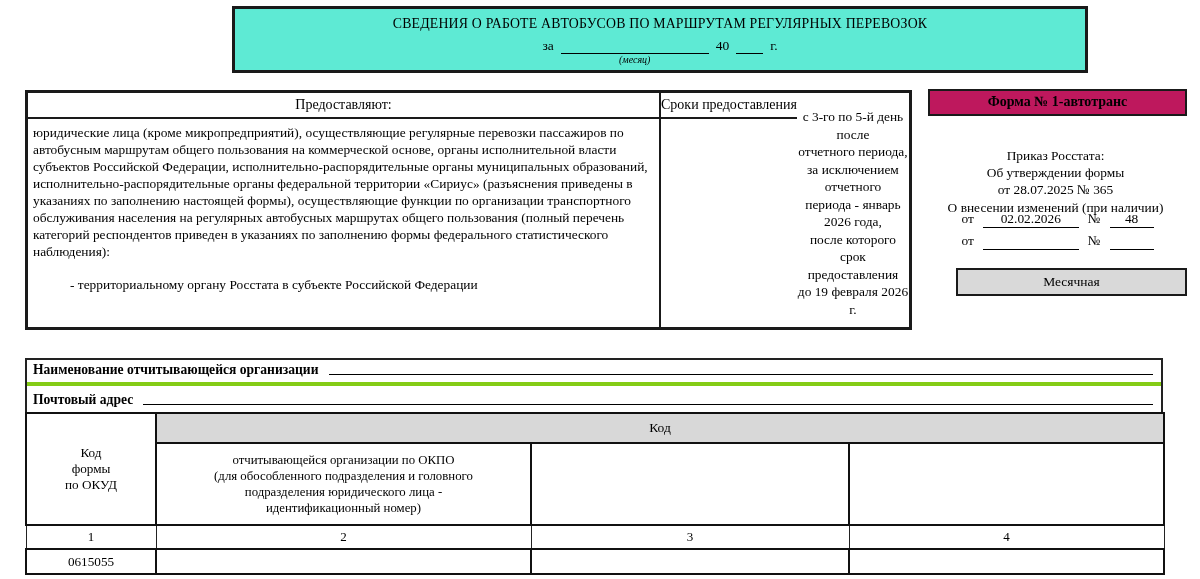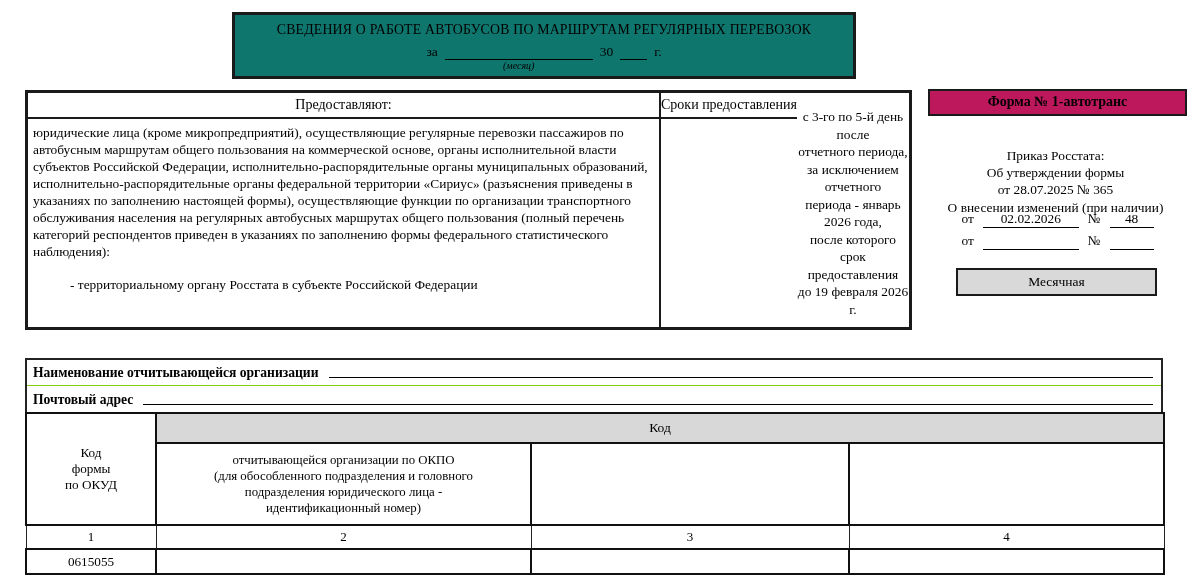--- a/index.html
+++ b/index.html
@@ -5,22 +5,22 @@
   html,body{margin:0;padding:0;}
   body{
     width:1200px;height:579px;position:relative;background:#fff;color:#000;
     font-family:"Liberation Serif","DejaVu Serif",serif;font-size:13.5px;
     overflow:hidden;
   }
   .pre{white-space:pre-line;margin-top:9px;}
 
   
   .title-box{
-    position:absolute;left:232px;top:12px;width:624px;height:67px;box-sizing:border-box;
-    background:#0f766e;border:3px solid #1a1a1a;text-align:center;
+    position:absolute;left:232px;top:6px;width:856px;height:67px;box-sizing:border-box;
+    background:#5eead4;border:3px solid #1a1a1a;text-align:center;
   }
   .title-line1{margin-top:7px;font-size:13.8px;letter-spacing:.2px;}
   .title-line2{display:flex;justify-content:center;align-items:flex-end;gap:7px;margin-top:5px;font-size:13.5px;}
   .blank{display:inline-block;border-bottom:1.5px solid #000;position:relative;height:16px;font-style:italic;}
   .blank-month{width:148px;}
   .blank-year{width:27px;}
   .month-caption{position:absolute;top:17px;left:0;right:0;text-align:center;font-size:10px;}
 
   
   .main-table{
@@ -40,28 +40,28 @@
     background:#be185d;border:2.5px solid #1a1a1a;text-align:center;font-weight:bold;
     font-size:14px;line-height:21px;
   }
   .order-block{position:absolute;left:913px;top:138px;width:285px;text-align:center;font-size:13.4px;line-height:17.2px;}
   .amendments{position:absolute;left:928px;top:208px;width:259px;font-size:13.4px;}
   .amend-row{display:flex;justify-content:center;align-items:center;gap:9px;height:22px;}
   .fill-blank{display:inline-block;border-bottom:1.3px solid #000;text-align:center;height:17px;box-sizing:border-box;}
   .date-blank{width:96px;}
   .num-blank{width:44px;}
   .periodicity-box{
-    position:absolute;left:956px;top:268px;width:201px;height:28px;box-sizing:border-box;
+    position:absolute;left:956px;top:268px;width:231px;height:28px;box-sizing:border-box;
     background:#d9d9d9;border:2.5px solid #1a1a1a;text-align:center;font-size:13.5px;line-height:23px;
   }
 
   
   .org-rows{position:absolute;left:25px;top:358px;width:1138px;box-sizing:border-box;border:2px solid #222;border-bottom:none;}
   .org-row{display:flex;align-items:flex-end;height:26px;box-sizing:border-box;padding:0 8px 4px 6px;}
-  .org-row-first{border-bottom:1px solid #84cc16;padding-left:6px;}
+  .org-row-first{border-bottom:4px solid #84cc16;padding-left:6px;}
   .org-row-label{font-weight:bold;font-size:13.6px;white-space:nowrap;}
   .fill-line{flex:1;border-bottom:1px solid #000;margin-left:10px;margin-bottom:3px;height:1px;}
 
   
   .code-table{
     position:absolute;left:25px;top:412px;width:1138px;border-collapse:collapse;table-layout:fixed;
     font-size:13px;
   }
   .code-table td{border:1px solid #222;padding:0;text-align:center;vertical-align:middle;}
   .code-table td.thick{border-width:2px;border-color:#111;font-family:Liberation Serif, serif;}
@@ -74,21 +74,21 @@
 </head>
 <body>
 
 <div class="title-box">
   <div class="title-line1">СВЕДЕНИЯ О РАБОТЕ АВТОБУСОВ ПО МАРШРУТАМ РЕГУЛЯРНЫХ ПЕРЕВОЗОК</div>
   <div class="title-line2">
     <span>за</span>
     <span class="blank blank-month">
       <span class="month-caption">(месяц)</span>
     </span>
-    <span>30</span>
+    <span>40</span>
     <span class="blank blank-year"></span>
     <span>г.</span>
   </div>
 </div>
 
 <div class="main-table">
   <div class="panel-left">
     <div class="panel-header">Предоставляют:</div>
     <div class="providers-body">юридические лица (кроме микропредприятий), осуществляющие регулярные перевозки пассажиров по автобусным маршрутам общего пользования на коммерческой основе, органы исполнительной власти субъектов Российской Федерации, исполнительно-распорядительные органы муниципальных образований, исполнительно-распорядительные органы федеральной территории «Сириус» (разъяснения приведены в указаниях по заполнению настоящей формы), осуществляющие функции по организации транспортного обслуживания населения на регулярных автобусных маршрутах общего пользования (полный перечень категорий респондентов приведен в указаниях по заполнению формы федерального статистического наблюдения):</div>
     <div class="providers-recipient">- территориальному органу Росстата в субъекте Российской Федерации</div>

